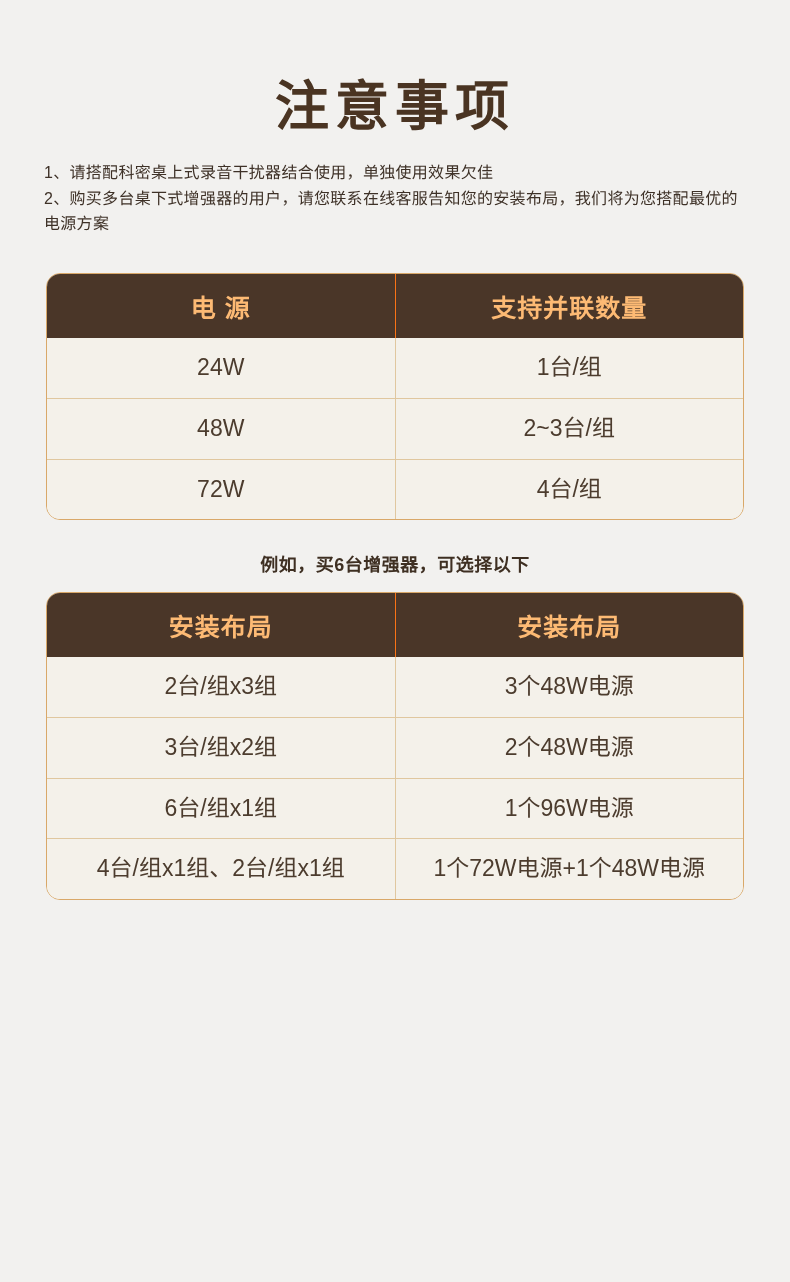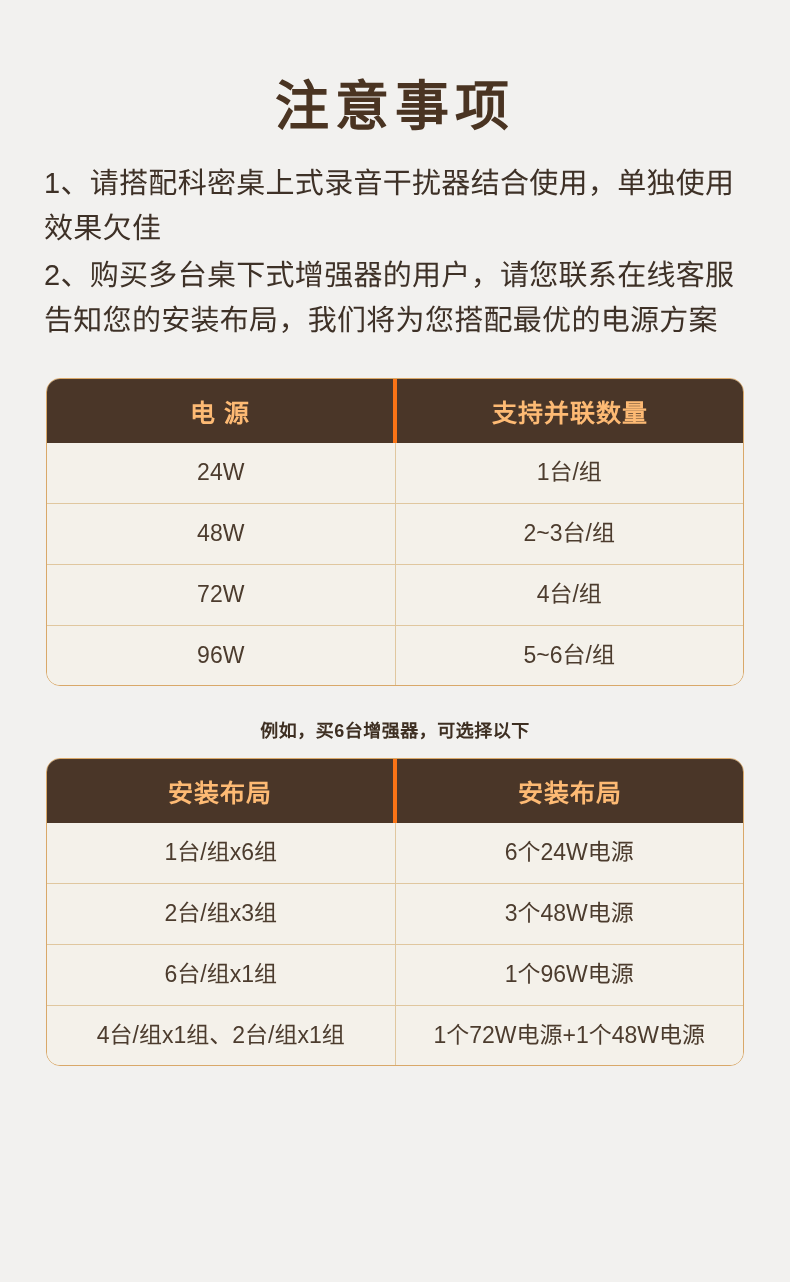--- a/index.html
+++ b/index.html
@@ -31,21 +31,21 @@
     letter-spacing: 6px;
     color: #4a3422;
     padding-top: 78px;
     line-height: 1.05;
     margin: 0 0 26px 0;
   }
 
   
   .notes {
     margin: 0 18px 0 16px;
-    font-size: 29px;
+    font-size: 16px;
     line-height: 1.55;
     color: #3e3127;
     letter-spacing: 0.3px;
   }
   .note-line {
     margin: 0 0 2px 0;
   }
 
   
   .table-wrap {
@@ -66,21 +66,21 @@
   thead th {
     background: #4a3628;
     color: #fdba74;
     font-size: 25px;
     font-weight: bold;
     padding: 14px 4px;
     letter-spacing: 1px;
     border: none;
   }
   thead th.col-sep {
-    border-left: 4px solid #f97316;
+    border-left: 1px solid #f97316;
     text-align: center;
   }
   tbody td {
     background: #f4f1ea;
     color: #4c3c2e;
     font-size: 23px;
     text-align: center;
     padding: 14px 6px;
     border-top: 1px solid #e0c79f;
     border-left: 1px solid #e0c79f;
@@ -131,46 +131,42 @@
           <td>1台/组</td>
         </tr>
         <tr>
           <td>48W</td>
           <td>2~3台/组</td>
         </tr>
         <tr>
           <td>72W</td>
           <td>4台/组</td>
         </tr>
-        <tr>
-          <td>96W</td>
-          <td>5~6台/组</td>
-        </tr>
       </tbody>
     </table>
   </div>
 
   <div class="caption">例如，买6台增强器，可选择以下</div>
 
   <div class="table-wrap tbl-bottom">
     <table>
       <thead>
         <tr>
           <th>安装布局</th>
           <th class="col-sep">安装布局</th>
         </tr>
       </thead>
       <tbody>
         <tr>
-          <td>1台/组x6组</td>
-          <td>6个24W电源</td>
+          <td>2台/组x3组</td>
+          <td>3个48W电源</td>
         </tr>
         <tr>
-          <td>2台/组x3组</td>
-          <td>3个48W电源</td>
+          <td>3台/组x2组</td>
+          <td>2个48W电源</td>
         </tr>
         <tr>
           <td>6台/组x1组</td>
           <td>1个96W电源</td>
         </tr>
         <tr>
           <td>4台/组x1组、2台/组x1组</td>
           <td>1个72W电源+1个48W电源</td>
         </tr>
       </tbody>

